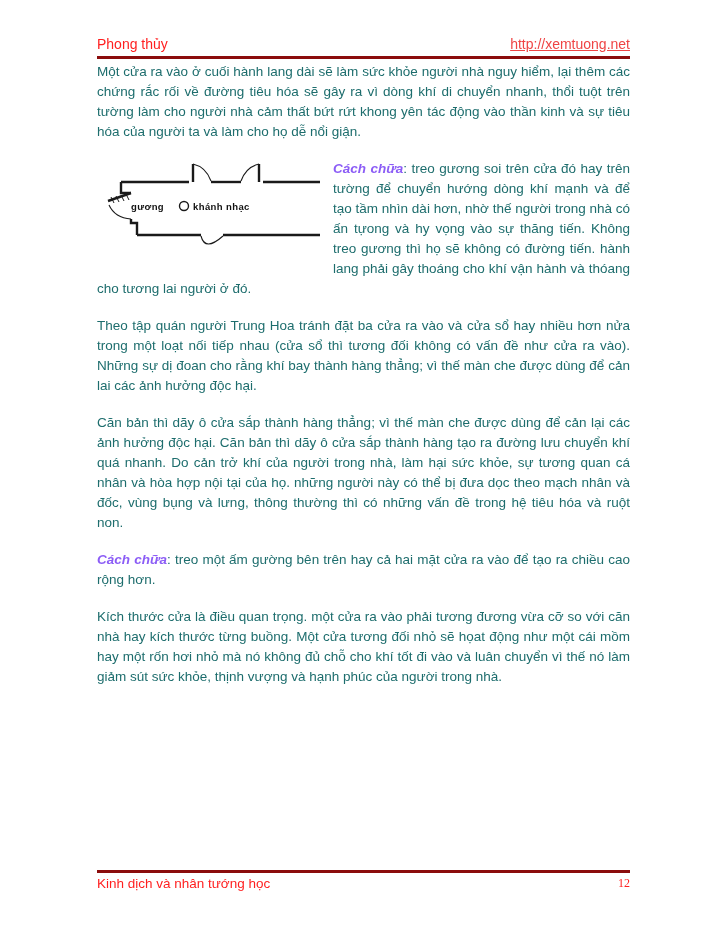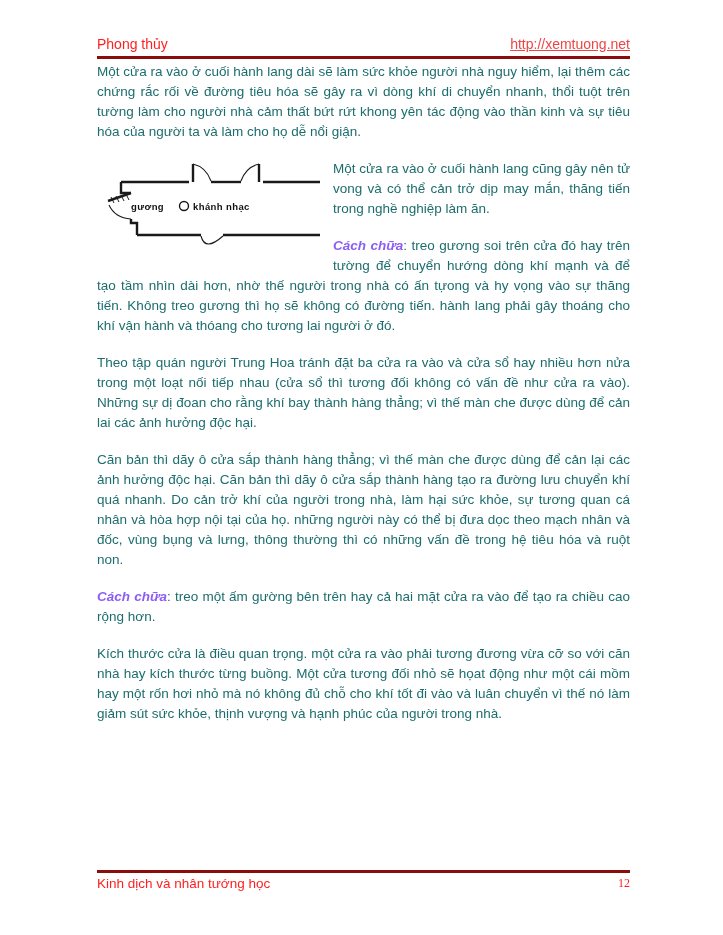--- a/index.html
+++ b/index.html
@@ -86,21 +86,20 @@
 
       <path class="wall" d="M32 73 H96"></path>
       <path class="swing" d="M118 74 Q100 90 96 74"></path>
       <path class="wall" d="M118 73 H215"></path>
 
       <text x="26" y="48">gương</text>
       <circle cx="79" cy="44" r="4.5"></circle>
       <text x="88" y="48">khánh nhạc</text>
     </svg>
 
-    <p>Một cửa ra vào ở cuối hành lang cũng gây nên tử vong và có thể cản trở dịp may mắn, thăng tiến trong nghề nghiệp làm ăn.</p>
 
     <p><span class="lead">Cách chữa</span><span>: treo gương soi trên cửa đó hay trên tường để chuyển hướng dòng khí mạnh và để tạo tầm nhìn dài hơn, nhờ thế người trong nhà có ấn tựong và hy vọng vào sự thăng tiến. Không treo gương thì họ sẽ không có đường tiến. hành lang phải gây thoáng cho khí vận hành và thóang cho tương lai người ở đó.</span></p>
 
     <p>Theo tập quán người Trung Hoa tránh đặt ba cửa ra vào và cửa sổ hay nhiều hơn nửa trong một loạt nối tiếp nhau (cửa sổ thì tương đối không có vấn đề như cửa ra vào). Những sự dị đoan cho rằng khí bay thành hàng thẳng; vì thế màn che được dùng để cản lai các ảnh hưởng độc hại.</p>
 
     <p>Căn bản thì dãy ô cửa sắp thành hàng thẳng; vì thế màn che được dùng để cản lại các ảnh hưởng độc hại. Căn bản thì dãy ô cửa sắp thành hàng tạo ra đường lưu chuyển khí quá nhanh. Do cản trở khí của người trong nhà, làm hại sức khỏe, sự tương quan cá nhân và hòa hợp nội tại của họ. những người này có thể bị đưa dọc theo mạch nhân và đốc, vùng bụng và lưng, thông thường thì có những vấn đề trong hệ tiêu hóa và ruột non.</p>
 
 
     <p><span class="lead">Cách chữa</span><span>: treo một ấm gường bên trên hay cả hai mặt cửa ra vào để tạo ra chiều cao rộng hơn.</span></p>
 

